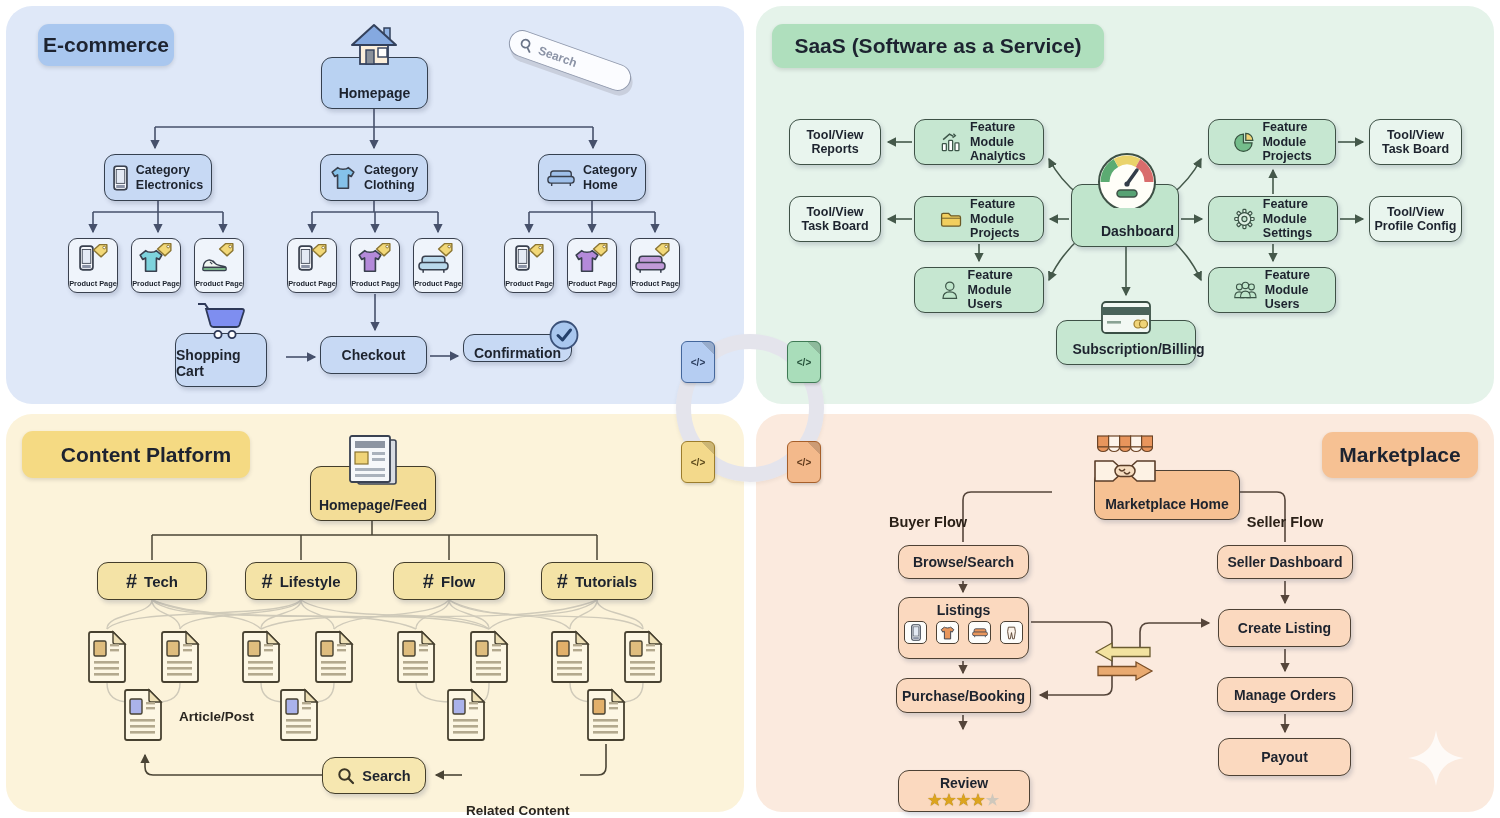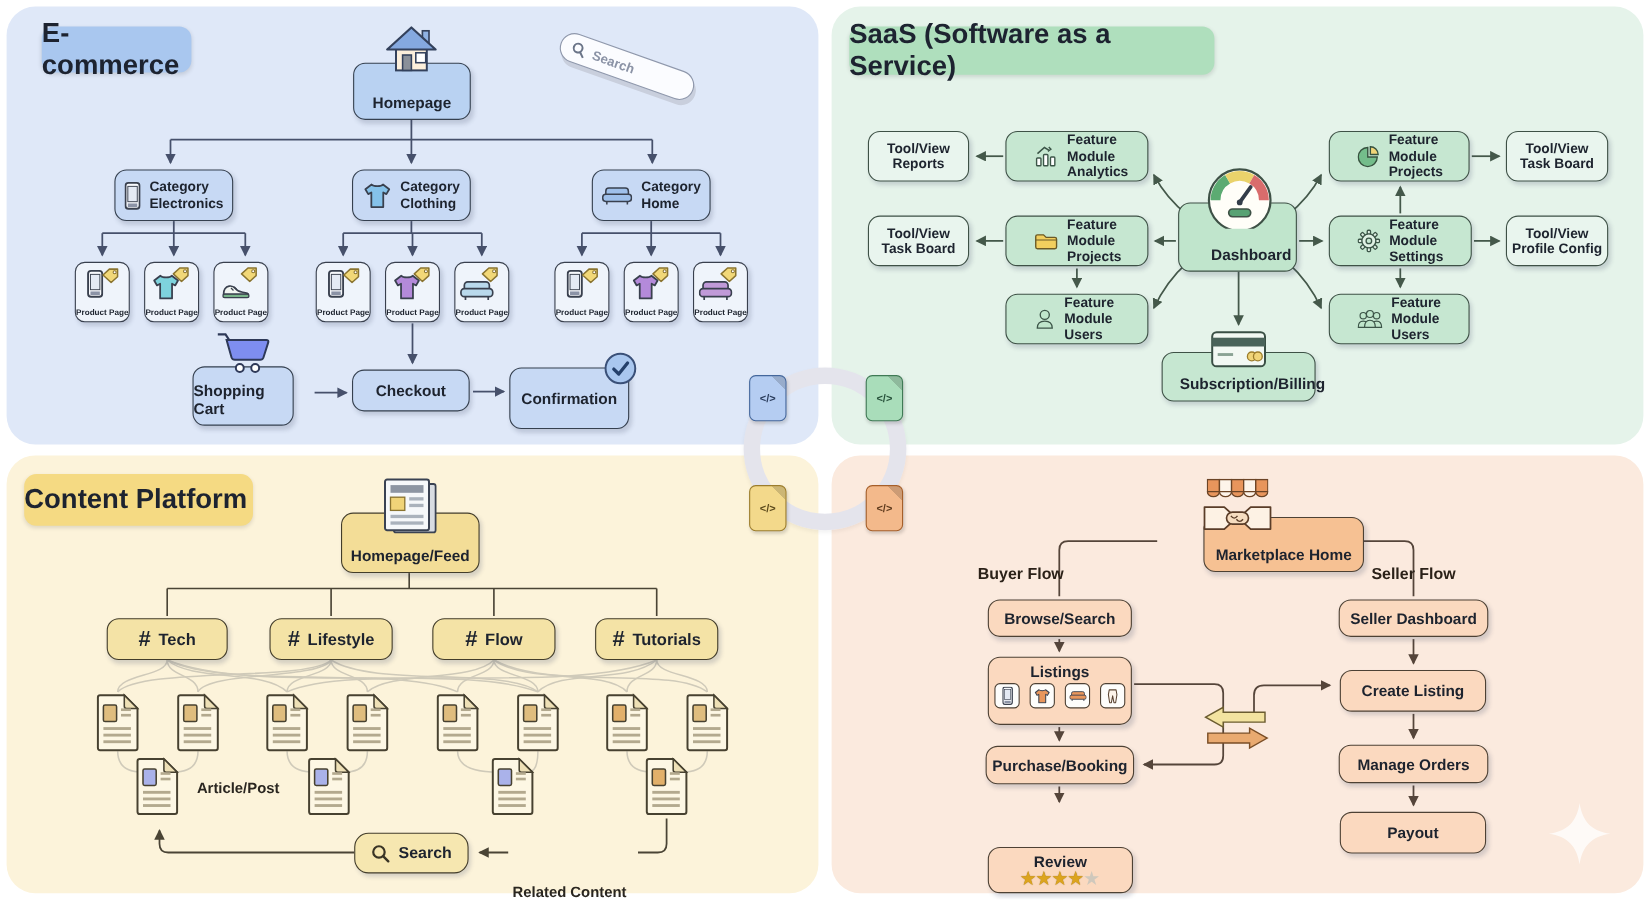--- a/index.html
+++ b/index.html
@@ -3,22 +3,22 @@
 <meta charset="utf-8">
 <style>
   html,body{margin:0;padding:0;background:#fff;font-family:"Liberation Sans",sans-serif;}
   #canvas{position:relative;width:1500px;height:818px;background:#fff;overflow:hidden;}
   .quad{position:absolute;border-radius:26px;z-index:0;}
   .a{position:absolute;}
   .ov{position:absolute;left:0;top:0;z-index:1;pointer-events:none;}
   .node{position:absolute;box-sizing:border-box;border:1.7px solid #39404e;border-radius:11px;
         display:flex;align-items:center;justify-content:center;font-weight:700;color:#1d232e;
         box-shadow:2px 3px 4px rgba(60,70,100,.20);z-index:2;}
-  .badge{position:absolute;display:flex;align-items:center;justify-content:flex-start;font-weight:700;
-         font-size:25px;color:#1d2330;border-radius:11px;box-shadow:0 2px 4px rgba(0,0,0,.12);z-index:2;}
+  .badge{position:absolute;display:flex;align-items:center;justify-content:center;font-weight:700;
+         font-size:21px;color:#1d2330;border-radius:11px;box-shadow:0 2px 4px rgba(0,0,0,.12);z-index:2;}
   .ec{background:#c7d9f4;border-color:#35404f;}
   .ec-main{background:#b9d2f2;border-color:#35404f;}
   .ec-card{background:#eff4fb;border-radius:9px;flex-direction:column;justify-content:flex-start;}
   .sa-fm{background:#c6e7d1;border-color:#3e5146;padding-left:25px;}
   .sa-tv{background:#e9f5ee;border-color:#3e5146;}
   .ct{background:#f4e3a6;border-color:#433d2a;}
   .ct-main{background:#f3dd97;border-color:#433d2a;}
   .mk{background:#fbd9bf;border-color:#4d4134;}
   .mk-main{background:#f6c193;border-color:#4d4134;}
   .two{display:flex;flex-direction:column;line-height:1.15;font-size:12.5px;text-align:left;}
@@ -349,21 +349,21 @@
     <path d="M12,10 H48 Q50.5,10 49.8,12.5 L45.5,26 Q44.8,28 42.5,28 H19.5 Q17.2,28 16.5,26 L12,10 Z" fill="#7e8ef0" stroke="#2e3958" stroke-width="1.8"></path>
     <circle cx="24" cy="35.5" r="3.6" fill="#fff" stroke="#2e3958" stroke-width="1.8"></circle>
     <circle cx="38" cy="35.5" r="3.6" fill="#fff" stroke="#2e3958" stroke-width="1.8"></circle>
   </svg>
   <div class="node ec bottom-label" style="left:175px;top:333px;width:92px;height:54px;">
     <span>Shopping Cart</span>
   </div>
   <div class="node ec" style="left:320px;top:336px;width:107px;height:38px;font-size:14px;">
     <span>Checkout</span>
   </div>
-  <div class="node ec" style="left:463px;top:334px;width:109px;height:56px;font-size:14px;">
+  <div class="node ec" style="left:463px;top:334px;width:109px;height:28px;font-size:14px;align-items:flex-end;">
     <span>Confirmation</span>
   </div>
   <svg class="a" style="left:548px;top:319px;z-index:3" width="32" height="32" viewBox="0 0 32 32">
     <circle cx="16" cy="16" r="13.5" fill="#a9c7ef" stroke="#3a5078" stroke-width="1.8"></circle>
     <path d="M10,16.5 L14.5,21 L22.5,11" fill="none" stroke="#24406b" stroke-width="3" stroke-linecap="round" stroke-linejoin="round"></path>
   </svg>
 
   <div class="badge" style="left:772px;top:24px;width:332px;height:44px;background:#afdfbd;">
     <span>SaaS (Software as a Service)</span>
   </div>
@@ -502,21 +502,21 @@
     <rect x="2" y="3" width="48" height="31" rx="4" fill="#f2f8f3" stroke="#3a4f45" stroke-width="1.8"></rect>
     <rect x="2" y="8" width="48" height="8" fill="#4a635a"></rect>
     <rect x="7" y="22" width="14" height="2.6" fill="#8aa294"></rect>
     <circle cx="38" cy="25" r="4" fill="#f0d478" stroke="#9c7d2c" stroke-width="1.2"></circle>
     <circle cx="43.5" cy="25" r="4" fill="#f0d478" stroke="#9c7d2c" stroke-width="1.2"></circle>
   </svg>
   <div class="node sa-fm bottom-label" style="left:1056px;top:320px;width:140px;height:45px;">
     <span>Subscription/Billing</span>
   </div>
 
-  <div class="badge" style="left:22px;top:431px;width:208px;height:47px;background:#f5da83;">
+  <div class="badge" style="left:22px;top:431px;width:208px;height:47px;background:#f5da83;padding-left:20px;">
     <span>Content Platform</span>
   </div>
 
   <svg class="a" style="left:344px;top:434px;z-index:3" width="58" height="54" viewBox="0 0 58 54">
     <rect x="14" y="6" width="38" height="44" rx="2" fill="#d8dce2" stroke="#3a4252" stroke-width="1.6"></rect>
     <rect x="6" y="2" width="40" height="46" rx="2" fill="#f6f8fa" stroke="#3a4252" stroke-width="1.8"></rect>
     <rect x="11" y="7" width="30" height="7" fill="#8d95a2"></rect>
     <rect x="11" y="18" width="13" height="12" fill="#f0d478" stroke="#8a7430" stroke-width="1.2"></rect>
     <rect x="28" y="18" width="13" height="3" fill="#aab2bc"></rect>
       <rect x="28" y="24" width="13" height="3" fill="#aab2bc"></rect>
@@ -590,20 +590,23 @@
     <svg width="18" height="18" viewBox="0 0 18 18">
       <circle cx="7.5" cy="7.5" r="5.2" fill="none" stroke="#3a3525" stroke-width="2"></circle>
       <line x1="11.5" y1="11.5" x2="16" y2="16" stroke="#3a3525" stroke-width="2.2" stroke-linecap="round"></line>
     </svg>
     <span>Search</span>
   </div>
   <div class="ctlbl" style="left:466px;top:775px;margin-top:28px;">
     <span>Related Content</span>
   </div>
 
+  <div class="badge" style="left:1322px;top:432px;width:156px;height:46px;background:#f6c193;">
+    <span>Marketplace</span>
+  </div>
 
   <svg class="a" style="left:1097px;top:434px;z-index:3" width="56" height="22" viewBox="0 0 56 22">
     <g stroke="#6b4426" stroke-width="1.2">
       <rect x="0.6" y="2" width="11" height="11" fill="#e8955c"></rect>
         <rect x="11.6" y="2" width="11" height="11" fill="#fdf4ea"></rect>
       <rect x="22.6" y="2" width="11" height="11" fill="#e8955c"></rect>
         <rect x="33.6" y="2" width="11" height="11" fill="#fdf4ea"></rect>
       <rect x="44.6" y="2" width="11" height="11" fill="#e8955c"></rect>
       <path d="M0.6,13 a5.5,4.5 0 0 0 11,0 z" fill="#e8955c"></path>
         <path d="M11.6,13 a5.5,4.5 0 0 0 11,0 z" fill="#fdf4ea"></path>

